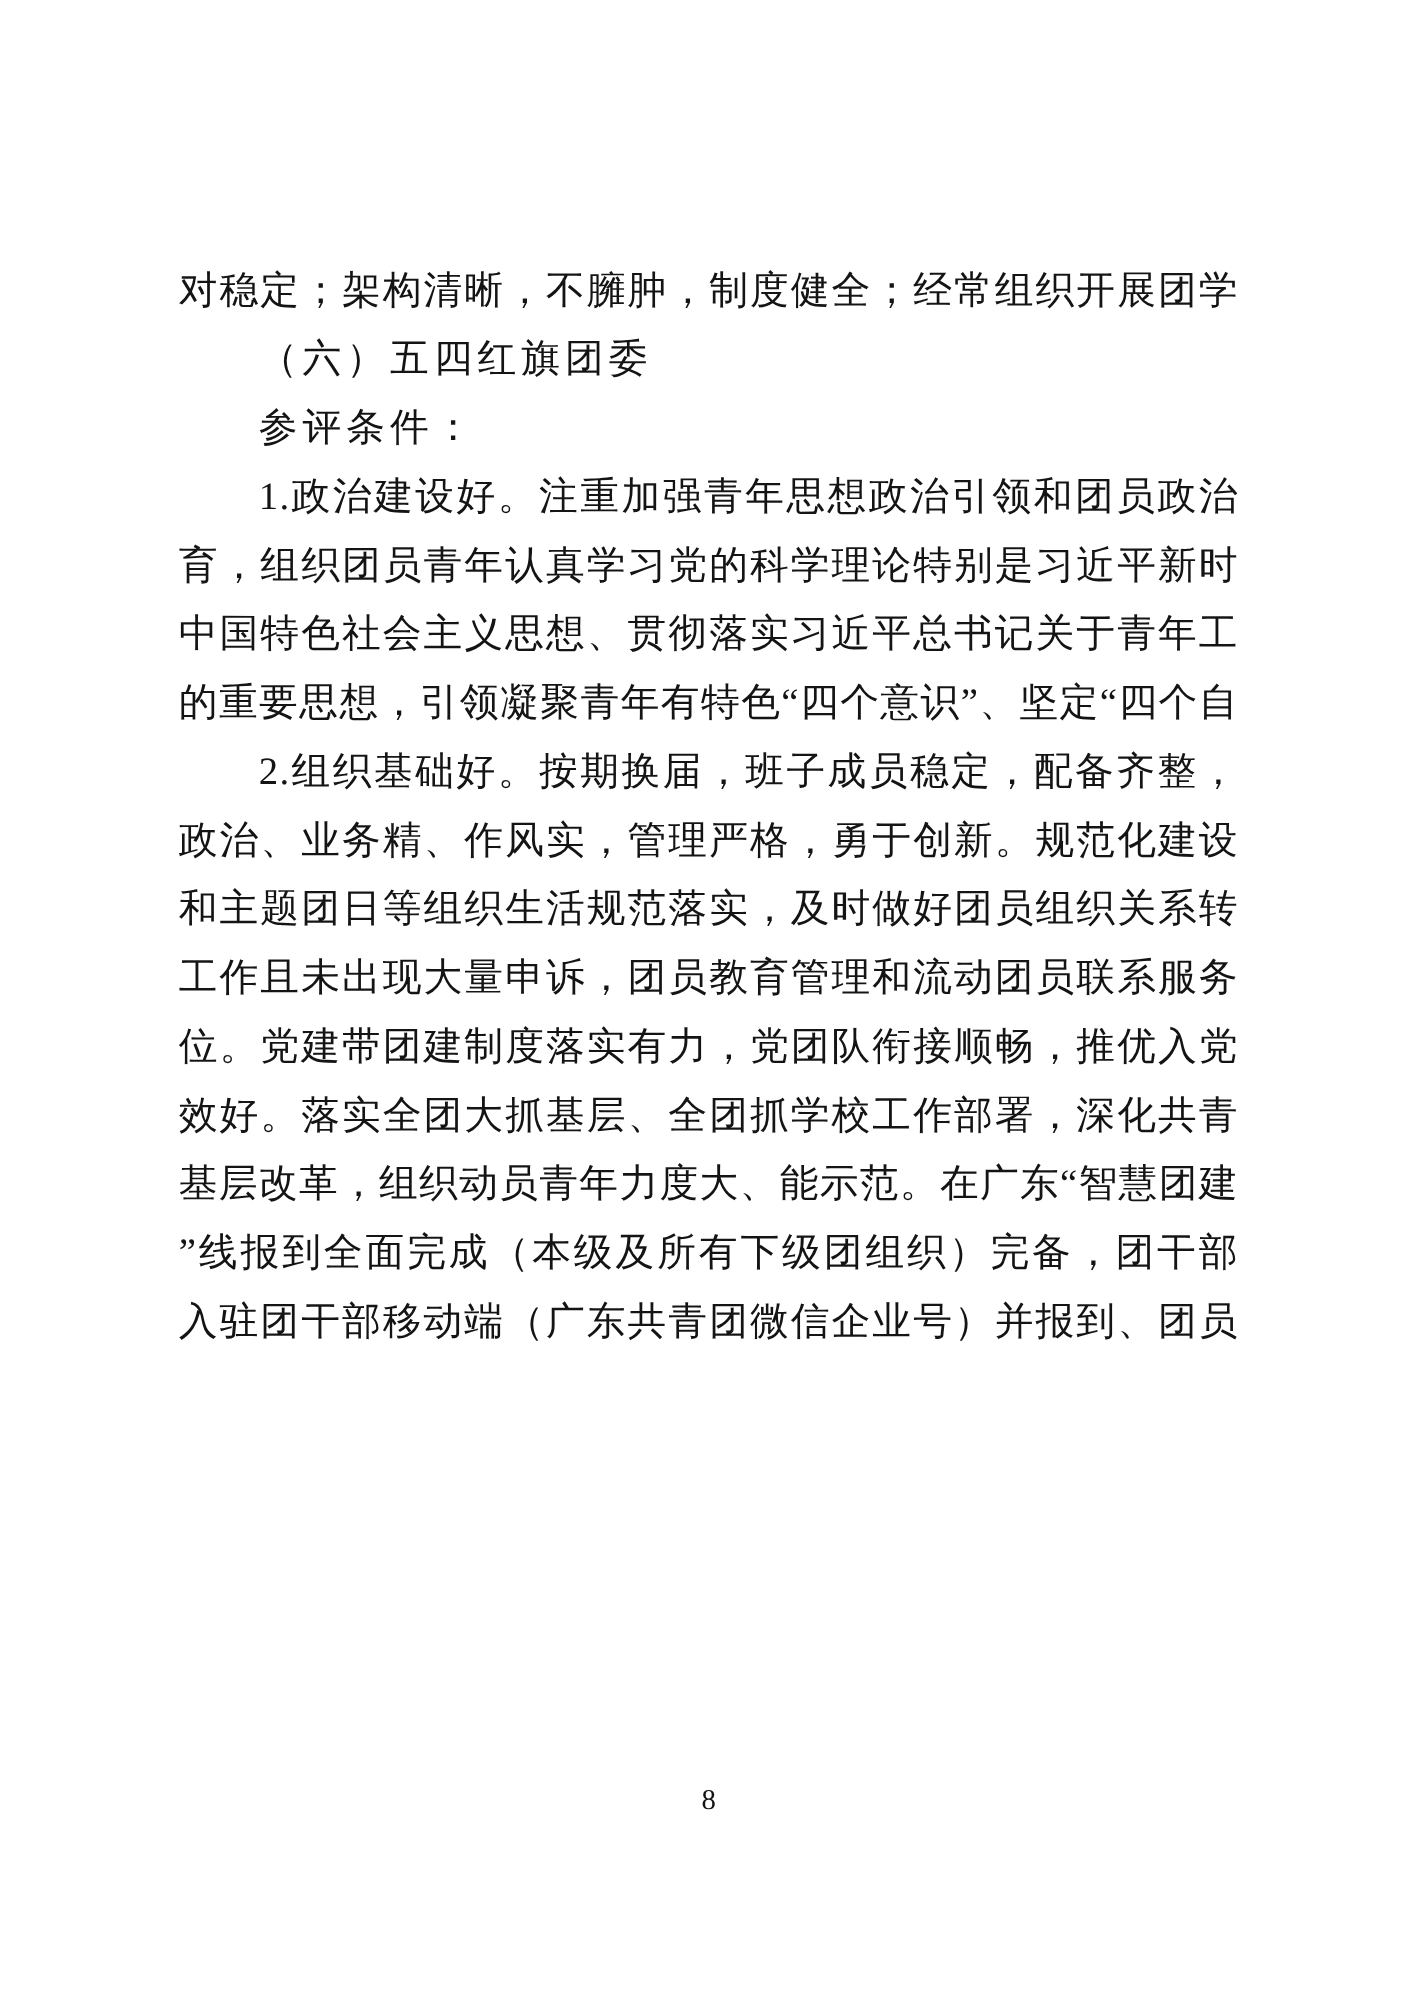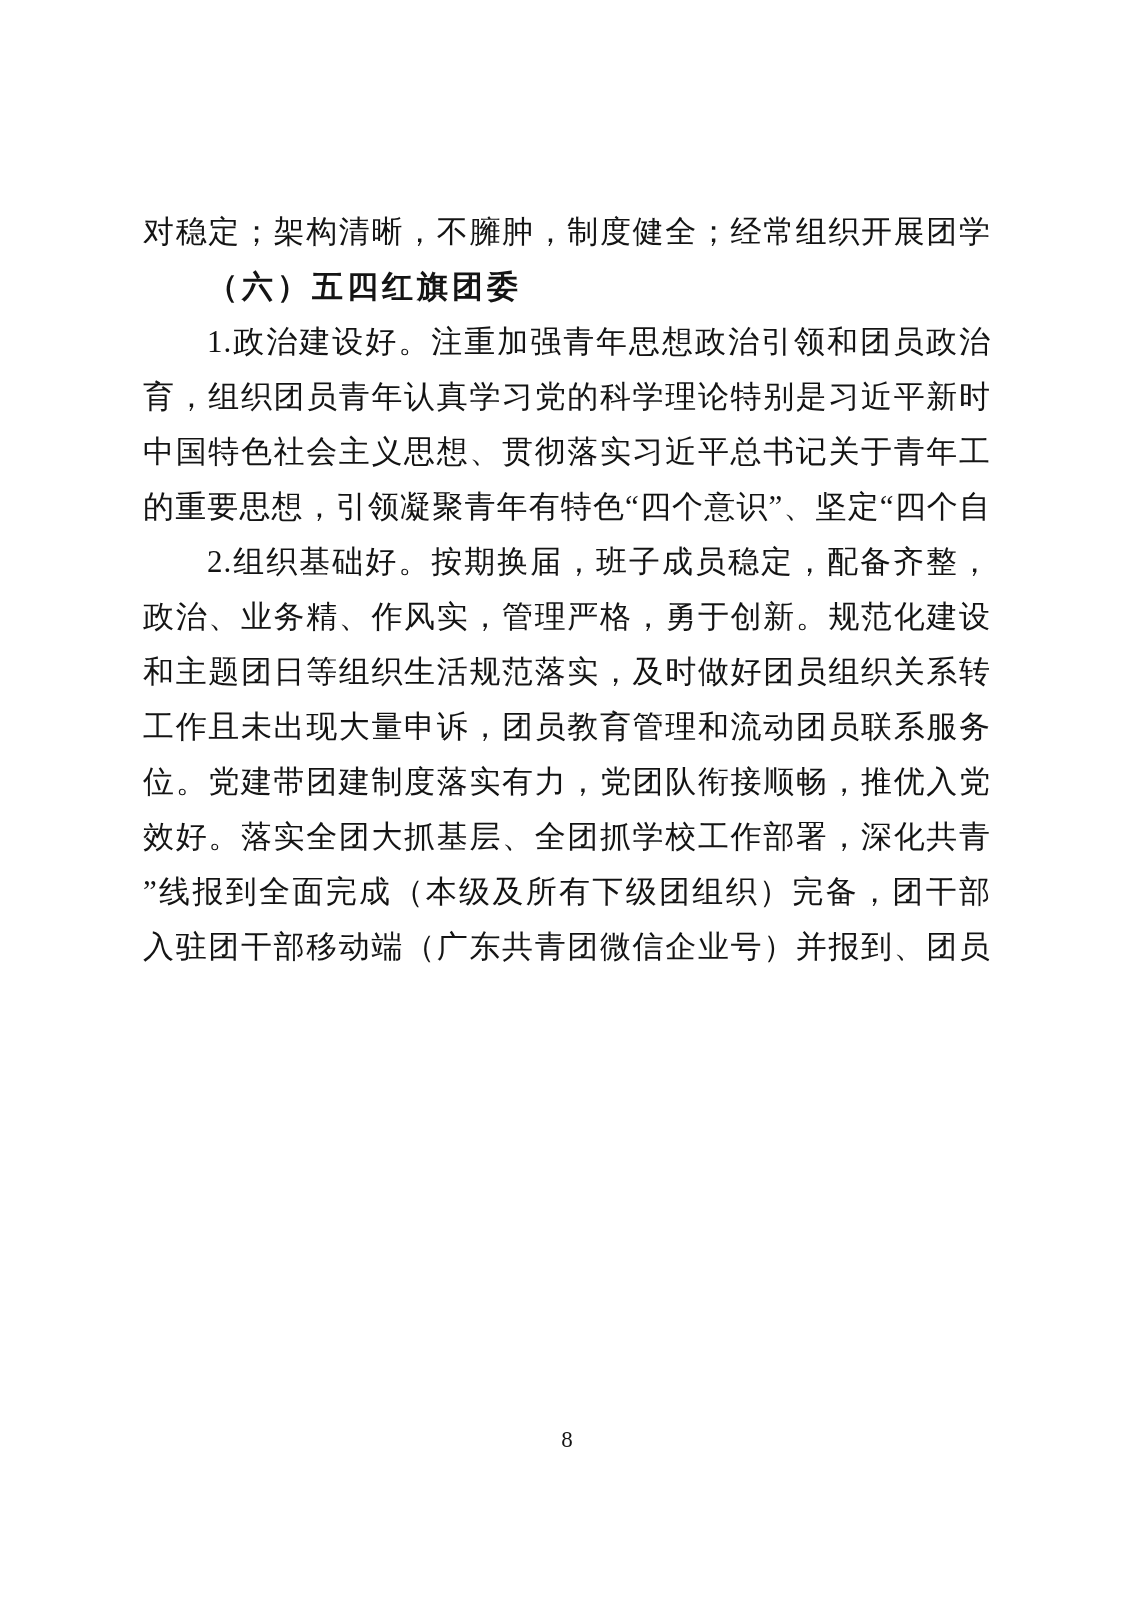--- a/index.html
+++ b/index.html
@@ -34,21 +34,21 @@
     letter-spacing: 1px;
     text-align: justify;
     overflow: hidden;
   }
   
   .line.j { text-align-last: justify; }
   
   .line.l { text-align-last: left; }
   
   .line.indent { text-indent: 64px; }
-  .line.bold { font-weight: 700; letter-spacing: 4px; }
+  .line.bold { font-weight: 400; letter-spacing: 4px; }
   .page-number {
     position: absolute;
     left: 143px;
     top: 1424px;
     width: 848px;
     height: 32px;
     line-height: 32px;
     font-size: 23px;
     text-align: center;
     color: #141414;
@@ -61,35 +61,39 @@
   <div class="content">
 
     <div>
       <div class="line j">对稳定；架构清晰，不臃肿，制度健全；经常组织开展团学活</div>
     </div>
 
     <div>
       <div class="line l bold indent">（六）五四红旗团委</div>
     </div>
 
+    <div>
+      <div class="line l bold indent">参评条件：</div>
+    </div>
 
     <div>
       <div class="line j indent">1.政治建设好。注重加强青年思想政治引领和团员政治教</div>
       <div class="line j">育，组织团员青年认真学习党的科学理论特别是习近平新时代</div>
       <div class="line j">中国特色社会主义思想、贯彻落实习近平总书记关于青年工作</div>
       <div class="line j">的重要思想，引领凝聚青年有特色“四个意识”、坚定“四个自</div>
     </div>
 
     <div>
       <div class="line j indent">2.组织基础好。按期换届，班子成员稳定，配备齐整，讲</div>
       <div class="line j">政治、业务精、作风实，管理严格，勇于创新。规范化建设成</div>
       <div class="line j">和主题团日等组织生活规范落实，及时做好团员组织关系转接</div>
       <div class="line j">工作且未出现大量申诉，团员教育管理和流动团员联系服务到</div>
       <div class="line j">位。党建带团建制度落实有力，党团队衔接顺畅，推优入党成</div>
       <div class="line j">效好。落实全团大抓基层、全团抓学校工作部署，深化共青团</div>
+      <div class="line j">基层改革，组织动员青年力度大、能示范。在广东“智慧团建</div>
       <div class="line j">”线报到全面完成（本级及所有下级团组织）完备，团干部</div>
       <div class="line j">入驻团干部移动端（广东共青团微信企业号）并报到、团员在</div>
     </div>
 
   </div>
 
   <div class="page-number">8</div>
 </div>
 
 </body></html>

